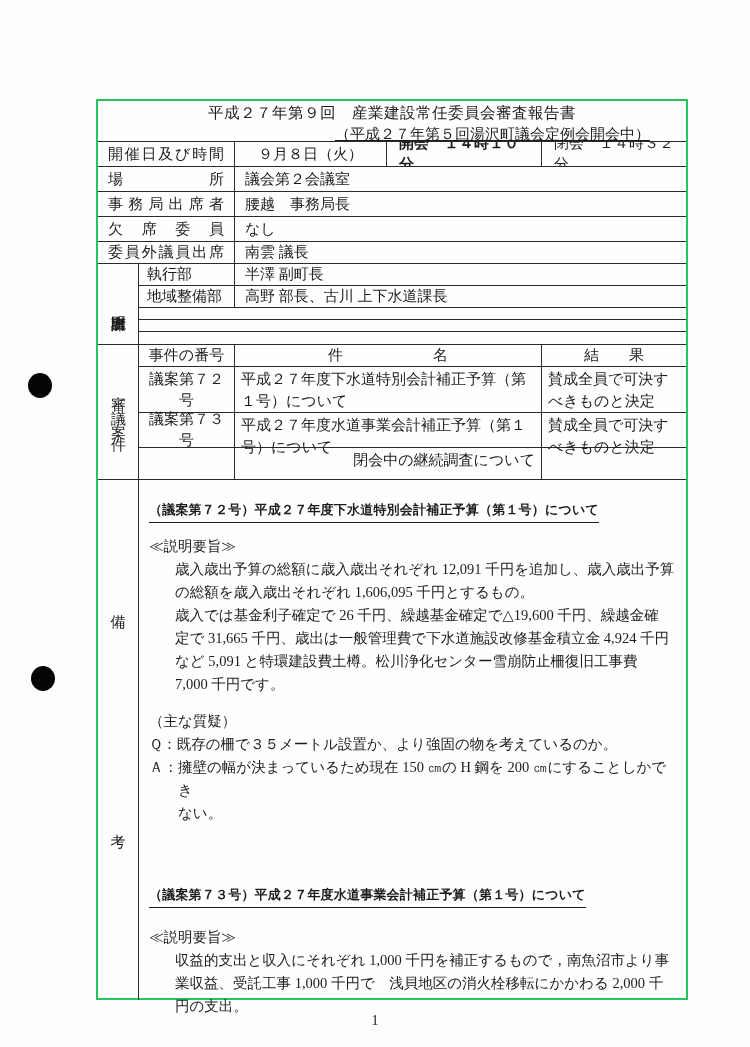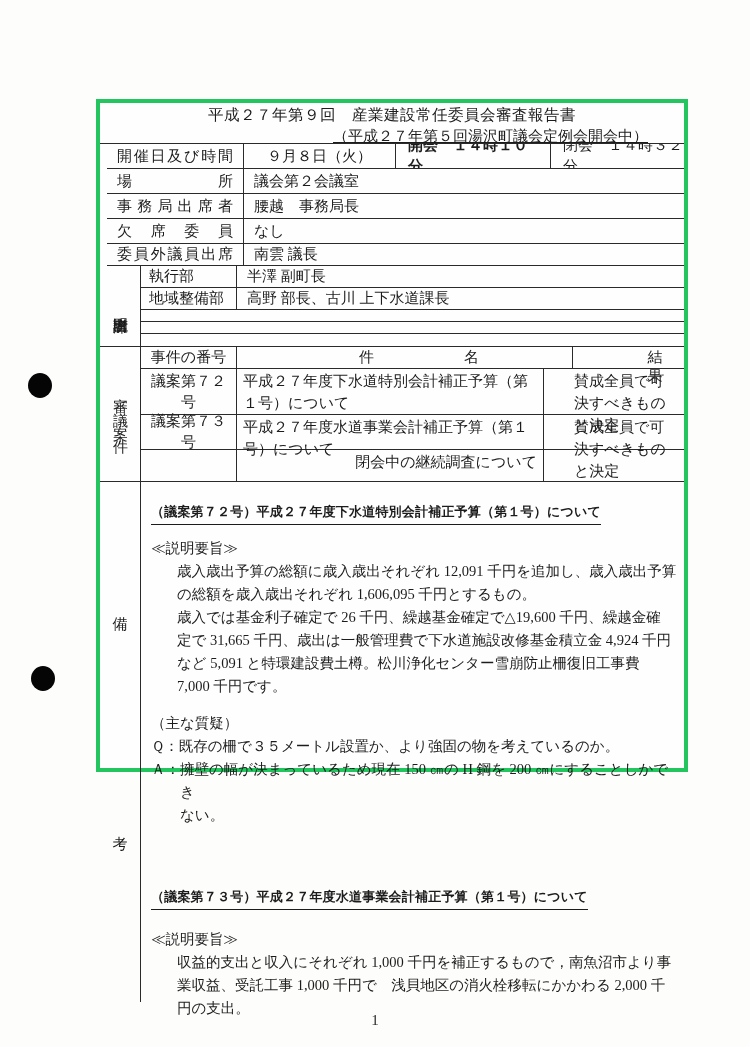--- a/index.html
+++ b/index.html
@@ -21,37 +21,37 @@
     height: 25px;
   }
   .punch-1 { left: 28px; top: 373px; }
   .punch-2 { left: 31px; top: 666px; }
 
   .doc-table {
     position: absolute;
     left: 96px;
     top: 99px;
     width: 592px;
-    height: 673px;
-    border: 4px solid #22c55e;
+    height: 901px;
+    border: 2px solid #22c55e;
     background: #fefefe;
     font-size: 15px;
     line-height: 1.4;
   }
   .row { display: flex; border-bottom: 1px solid #2a2a2a; }
   .cell { border-right: 1px solid #2a2a2a; padding: 1px 8px; overflow: hidden; }
   .cell.last { border-right: none; }
 
   
   .title-row { display: block; height: 41px; border-bottom: 1.5px solid #2a2a2a; padding-top: 1px; }
   .title-line1 { text-align: center; font-size: 15.5px; letter-spacing: 0.5px; }
   .title-line2 { text-align: right; padding-right: 36px; font-size: 15px; text-decoration: underline; }
 
   
-  .meta-row { height: 25px; align-items: center; margin-left: 7px; }
+  .meta-row { height: 25px; align-items: center; }
   .meta-row .cell { height: 100%; display: flex; align-items: center; }
   .label-cell {
     width: 137px;
     flex: 0 0 137px;
     display: block !important;
     text-align: justify;
     text-align-last: justify;
     padding: 1px 10px;
     line-height: 22px;
   }
@@ -84,27 +84,27 @@
   .exp-line.thin { height: 12px; }
   .exp-line.thin2 { height: 13px; }
   .dept-cell { width: 96px; flex: 0 0 96px; border-right: 1px solid #2a2a2a; padding: 0 8px; }
   .names-cell { flex: 1 1 auto; padding: 0 10px; }
 
   
   .agenda-row { height: 135px; }
   .agenda-body { flex: 1 1 auto; display: flex; flex-direction: column; }
   .ag-line { display: flex; border-bottom: 1px solid #2a2a2a; }
   .ag-line:last-child { border-bottom: none; }
-  .ag-head { height: 22px; gap: 29px; }
+  .ag-head { height: 22px; }
   .ag-r1 { height: 46px; }
   .ag-r2 { height: 35px; }
   .ag-r3 { flex: 1 1 auto; text-align: right; }
   .ag-number { width: 96px; flex: 0 0 96px; border-right: 1px solid #2a2a2a; padding: 1px 4px; text-align: center; display: flex; align-items: center; justify-content: center; }
   .ag-name { width: 307px; flex: 0 0 307px; border-right: 1px solid #2a2a2a; padding: 1px 6px; line-height: 22px; }
-  .ag-result { flex: 1 1 auto; padding: 1px 6px; line-height: 22px; margin-left: 24px; }
+  .ag-result { flex: 1 1 auto; padding: 1px 6px; line-height: 22px; }
   .ag-head .ag-number, .ag-head .ag-name, .ag-head .ag-result { text-align: center; justify-content: center; line-height: 19px; }
 
   
   .remarks-row { height: 520px; border-bottom: none; }
   .remark-char { position: absolute; left: 0; width: 100%; text-align: center; font-size: 15px; }
   .remark-char.top { top: 132px; }
   .remark-char.bottom { top: 352px; }
   .remarks-body { flex: 1 1 auto; padding: 0 6px 0 10px; font-size: 14.5px; line-height: 23px; }
   .rk-heading { margin-top: 18px; }
   .rk-heading span {

